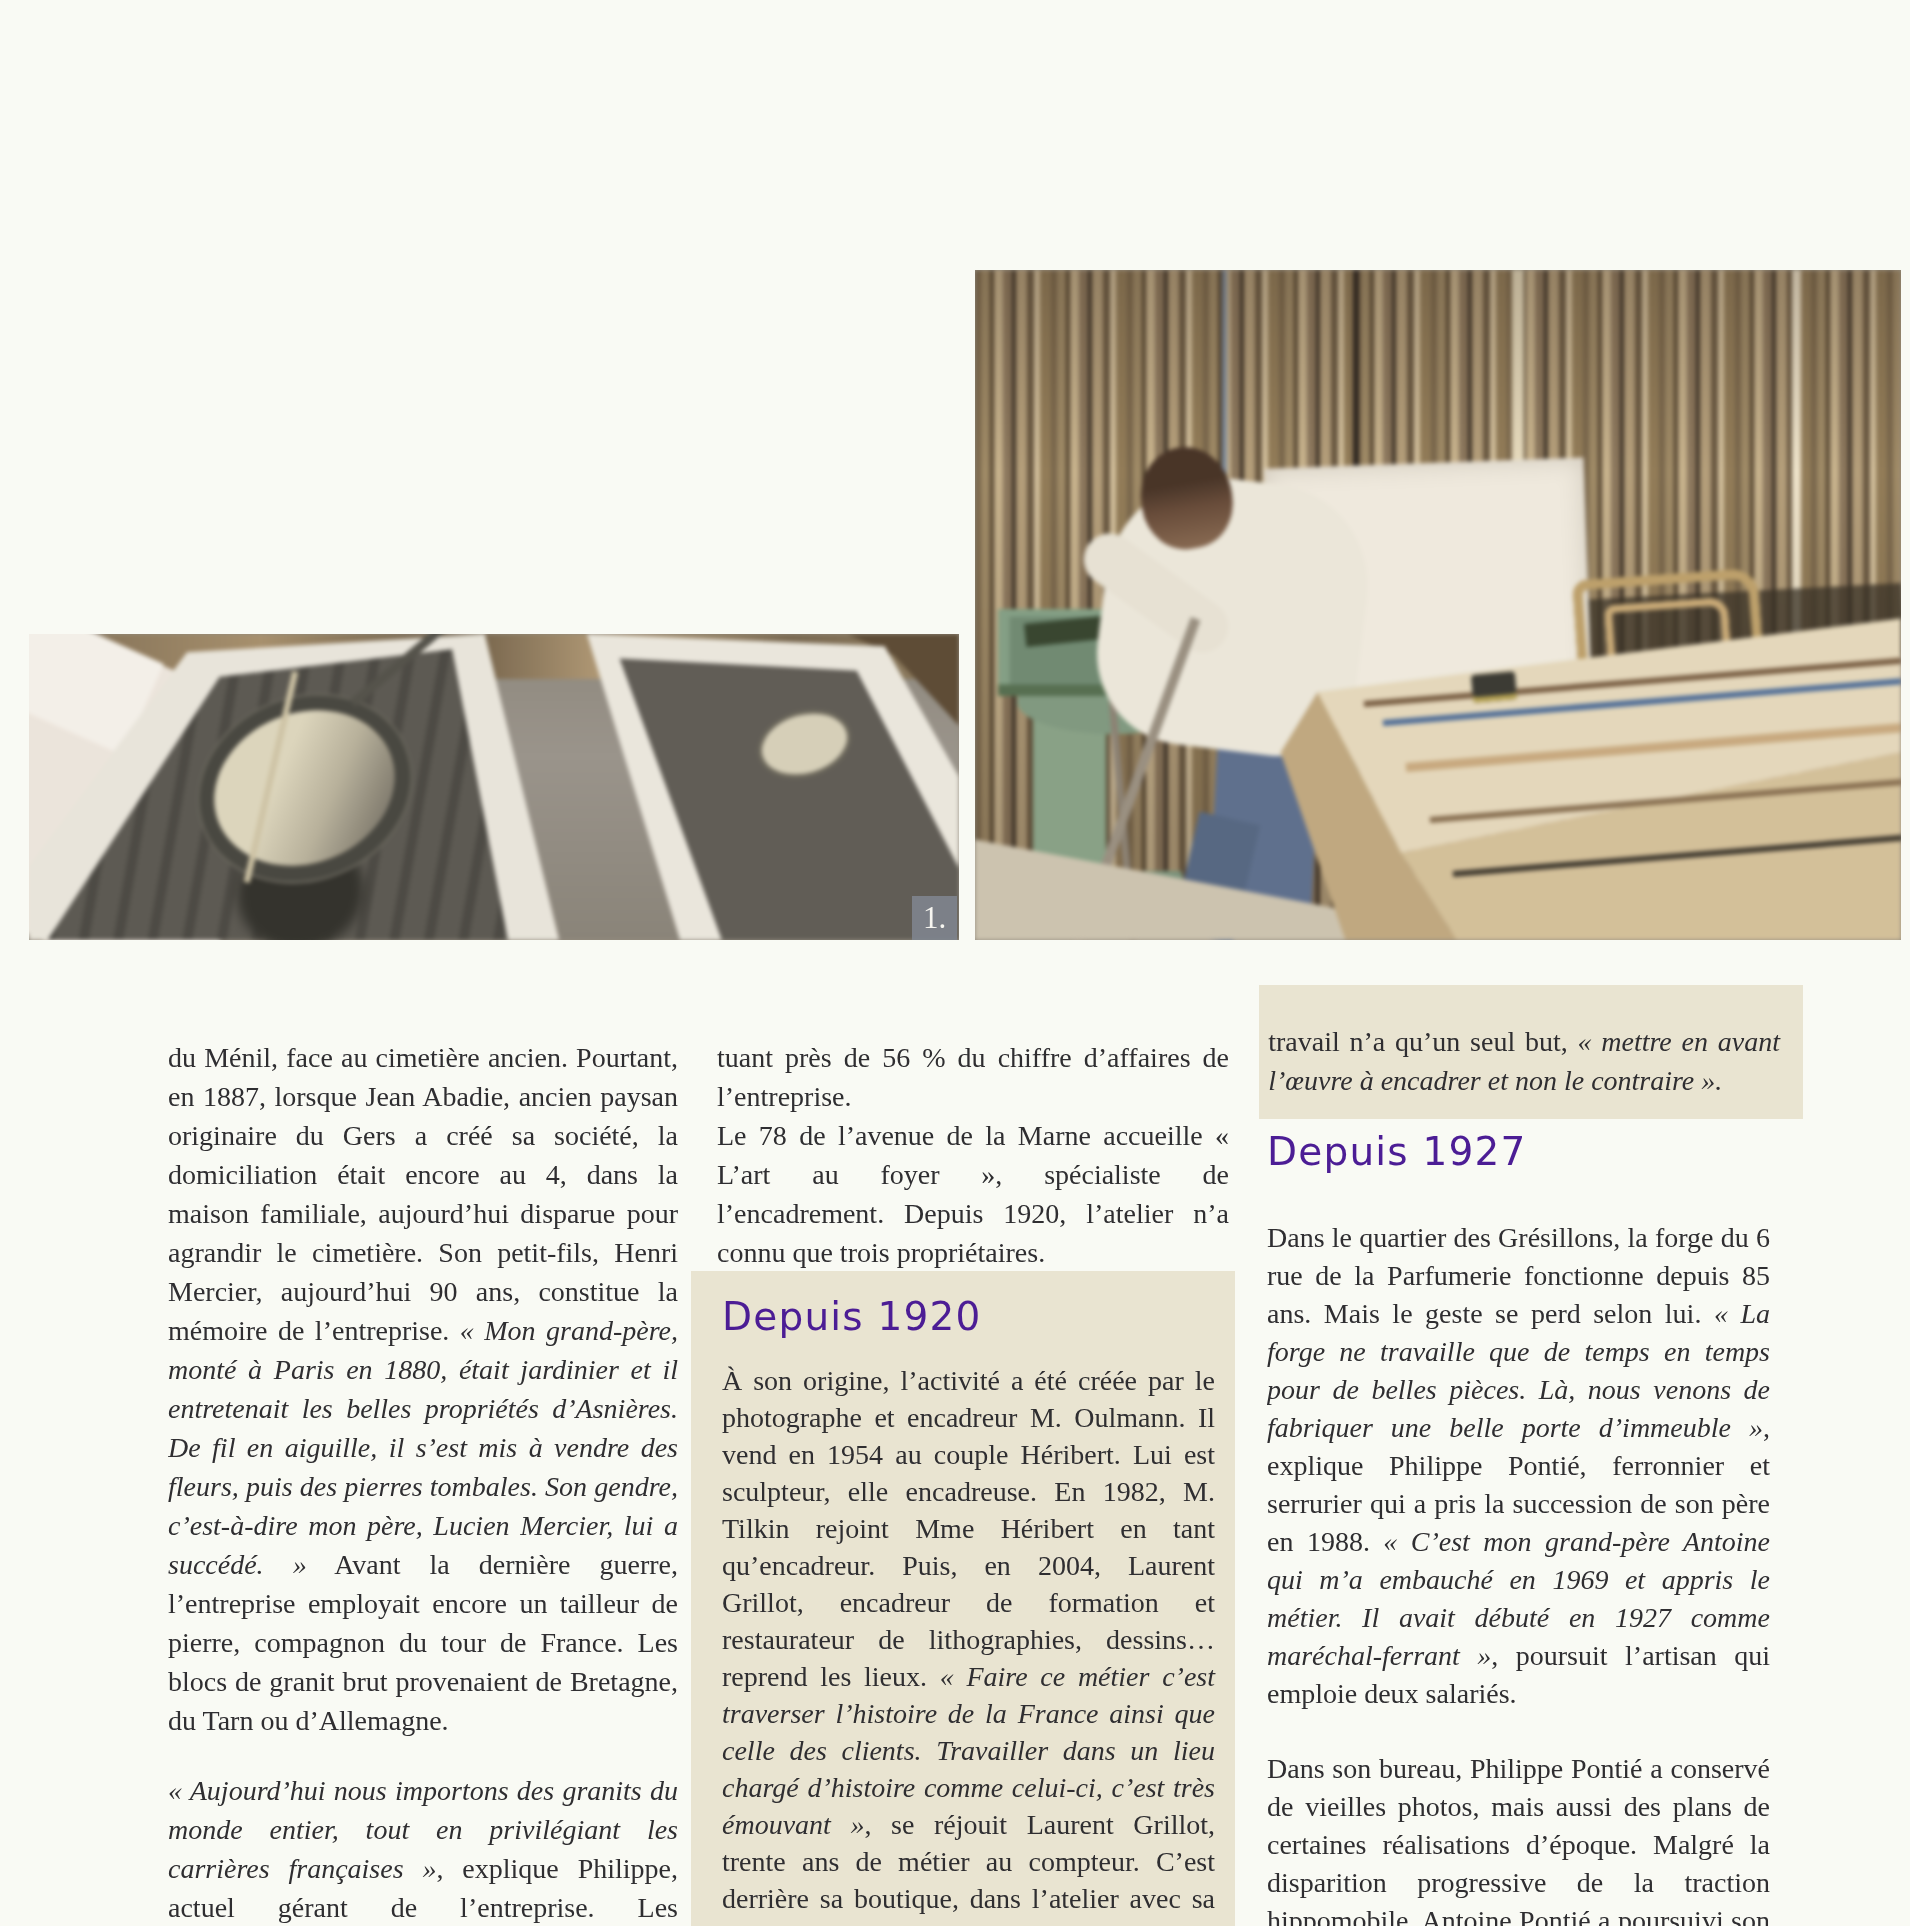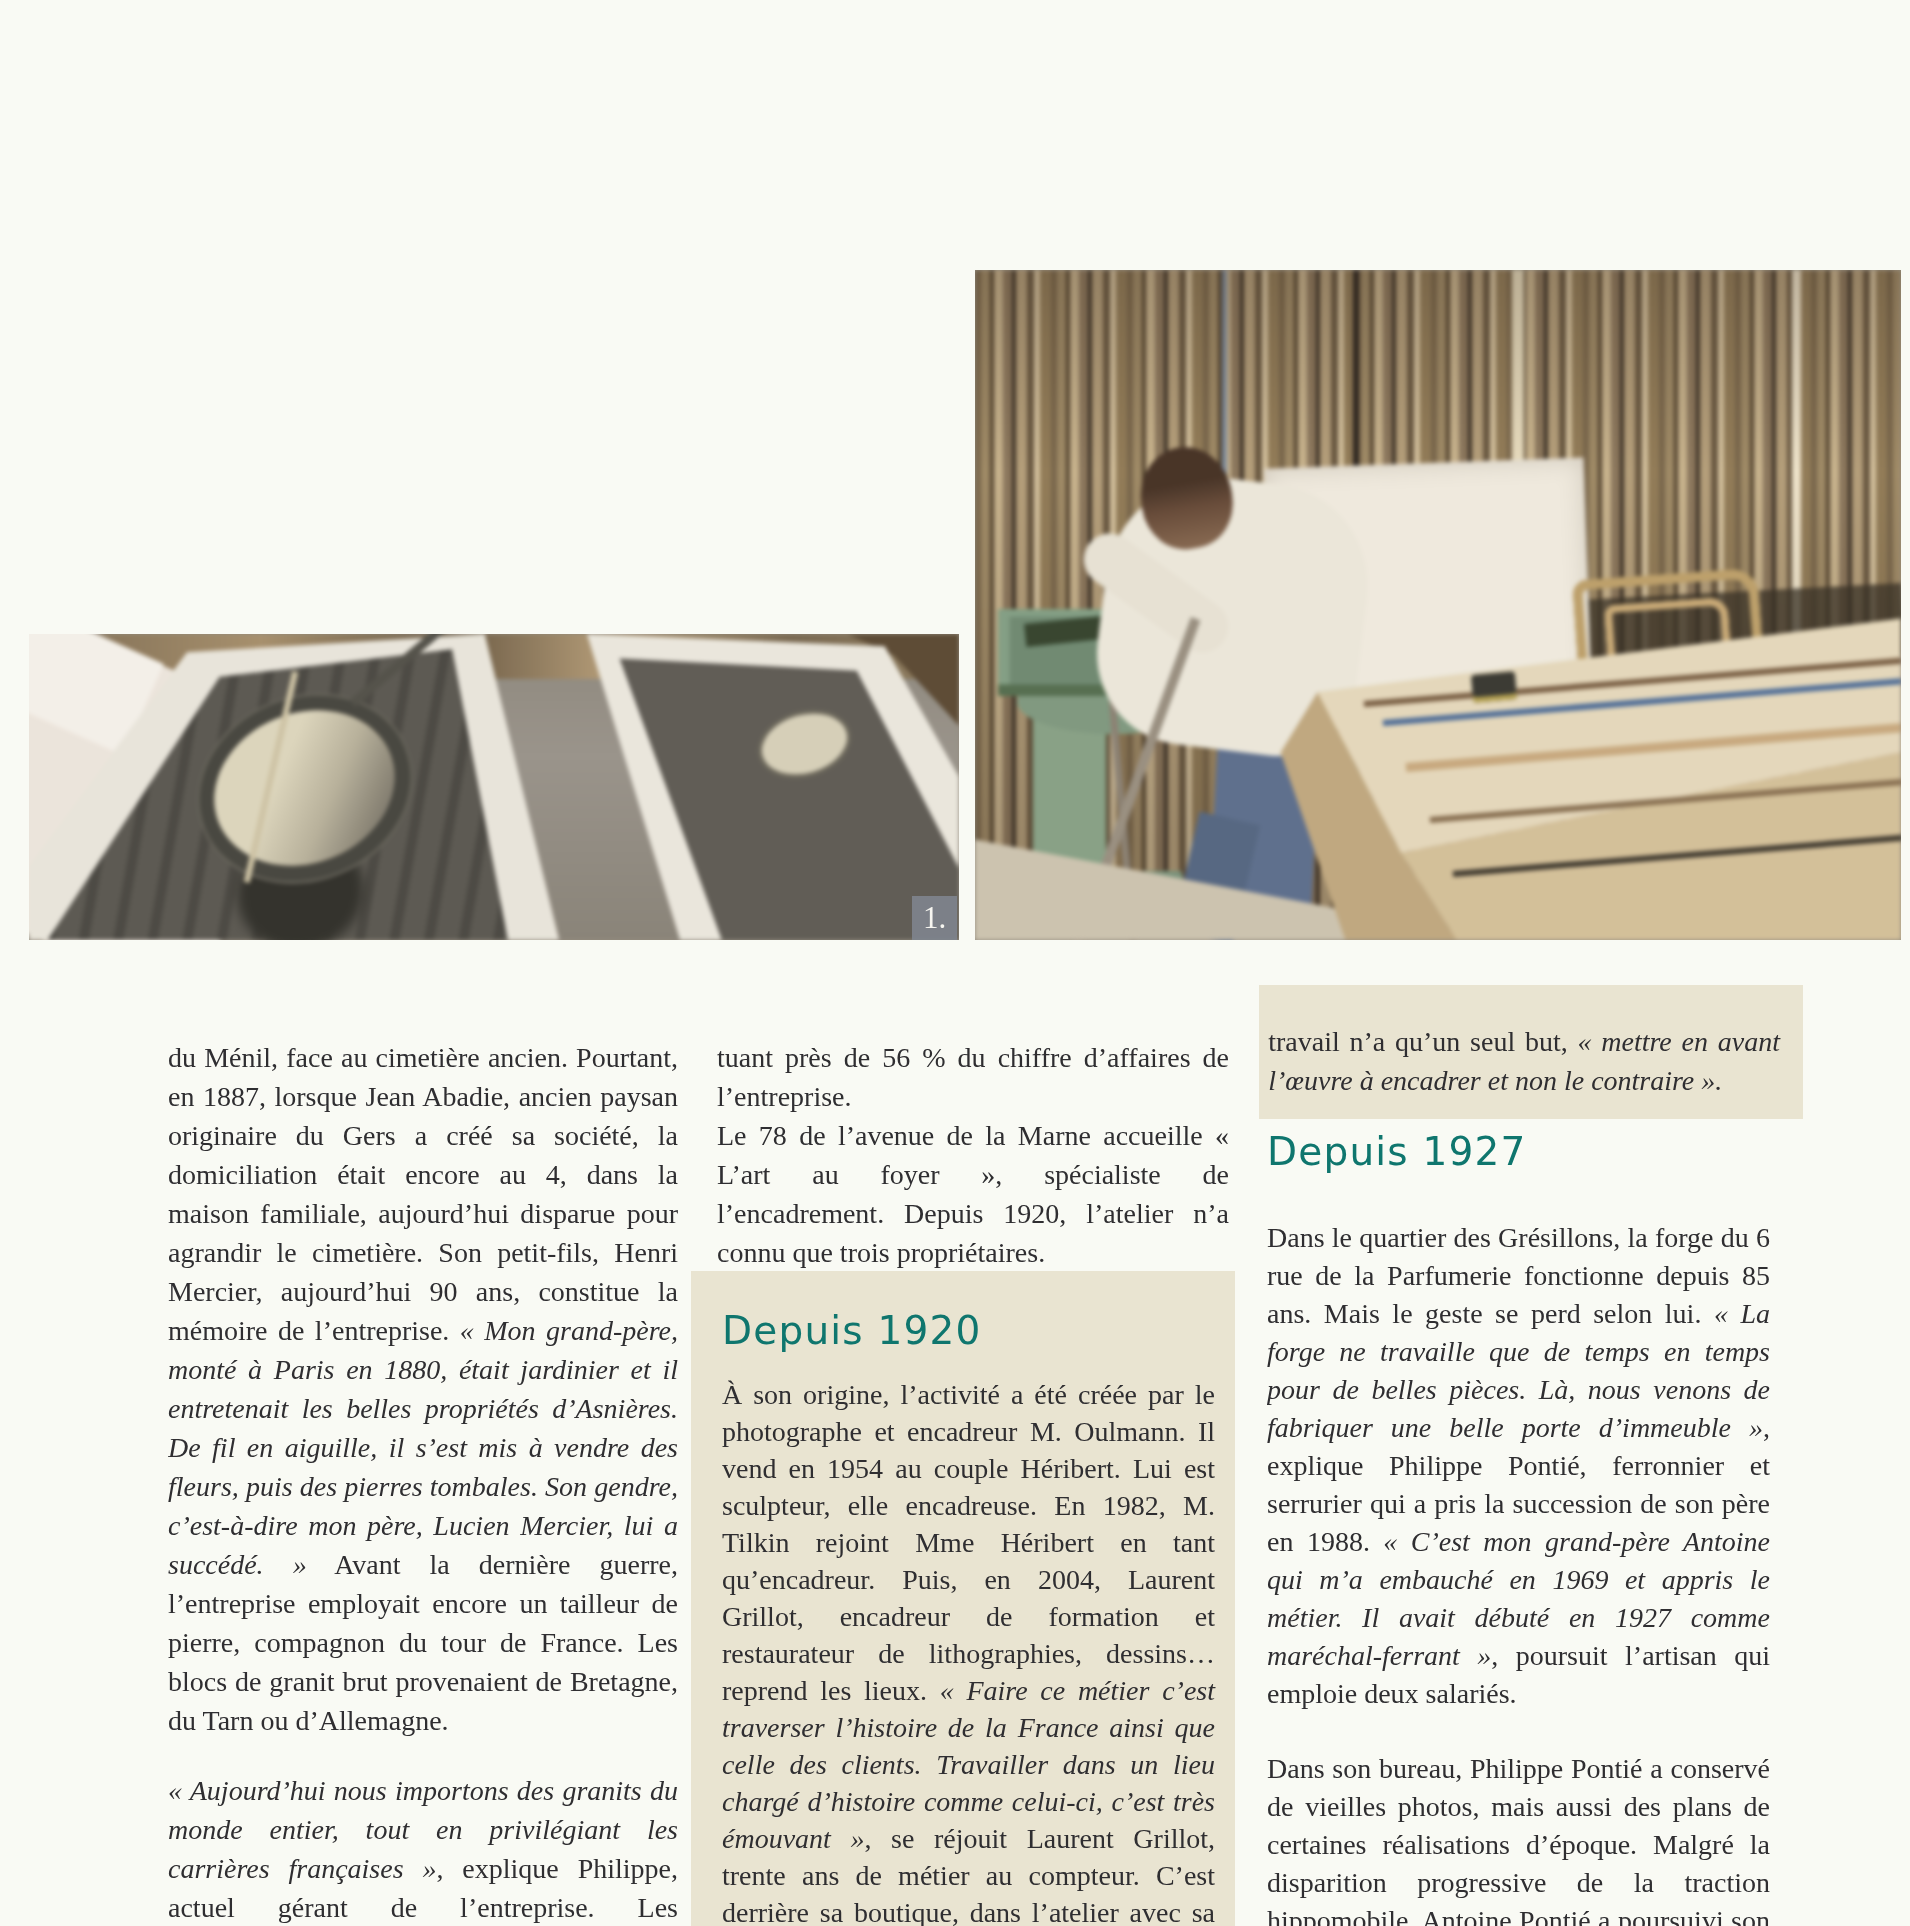--- a/index.html
+++ b/index.html
@@ -87,22 +87,22 @@
   .col2top{left:717px;top:1038px;width:512px;height:231px;}
   .para{margin:0;}
   .para + .para{margin-top:31px;}
   .para.nogap + .para.nogap{margin-top:0;}
   em{font-style:italic;}
 
   .gbox{position:absolute;background:#e9e4d1;overflow:hidden;}
   .box1920{left:691px;top:1271px;width:544px;height:1249px;padding:18.5px 20px 11.6px 31px;box-sizing:border-box;font-size:28px;line-height:37px;}
   .box1927{left:1259px;top:985px;width:544px;height:134px;padding:37px 23px 0 9.2px;box-sizing:border-box;font-size:28px;line-height:39px;}
 
-  .green-heading{font-family:"DejaVu Sans",sans-serif;font-weight:400;color:#0f766e;font-size:39px;letter-spacing:1.2px;margin:0;}
-  .box1920 .green-heading{margin:22px 0 27px 0;}
+  .green-heading{font-family:"DejaVu Sans",sans-serif;font-weight:400;color:#4c1d95;font-size:39px;letter-spacing:1.2px;margin:0;}
+  .box1920 .green-heading{margin:8px 0 27px 0;}
   .heading1927{position:absolute;left:1267px;top:1129px;}
 
   .col3{left:1267px;top:1219px;width:503px;height:1287px;font-size:28px;line-height:38px;}
   .col3 .para + .para{margin-top:37px;}
 </style>
 </head>
 <body>
 
 <div id="page">
 

